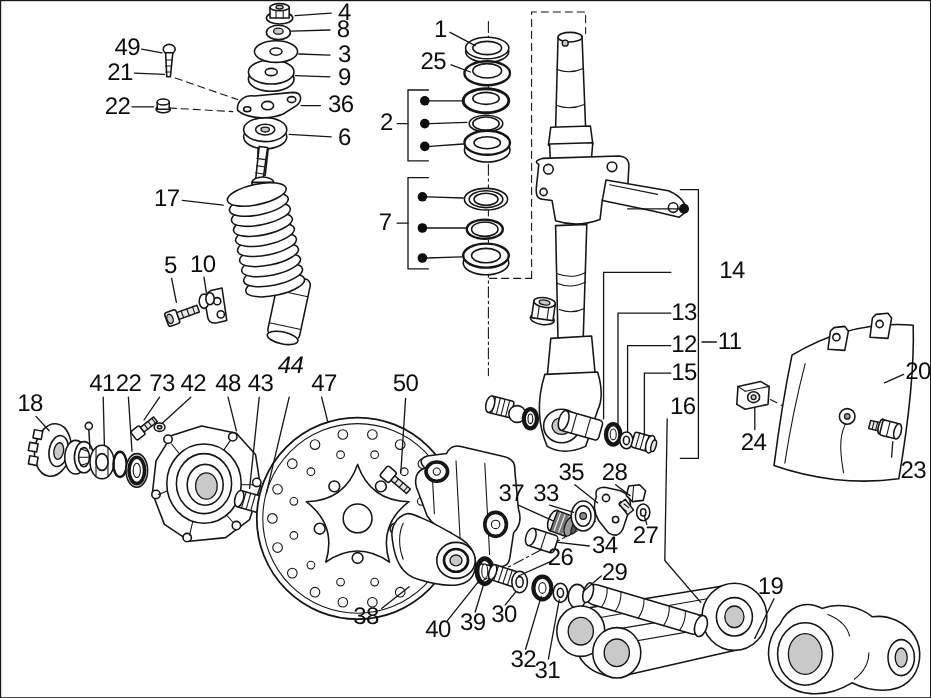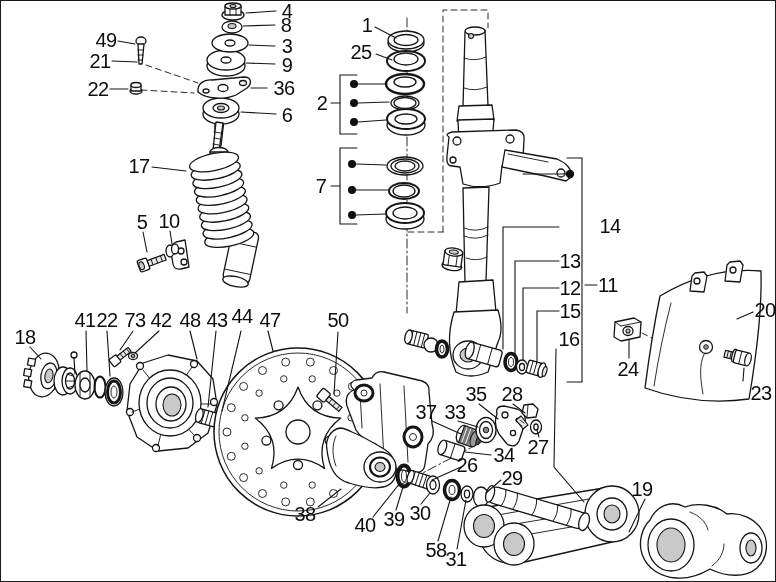--- a/index.html
+++ b/index.html
@@ -547,33 +547,33 @@
       <span class="part-label" style="left: 98px; top: 89px;">22</span>
       <span class="part-label" style="left: 741px; top: 393px; margin-left: 20px;">23</span>
       <span class="part-label" style="left: 628px; top: 369px;">24</span>
       <span class="part-label" style="left: 361px; top: 52px;">25</span>
       <span class="part-label" style="left: 467px; top: 465px;">26</span>
       <span class="part-label" style="left: 538px; top: 447px;">27</span>
       <span class="part-label" style="left: 512px; top: 394px;">28</span>
       <span class="part-label" style="left: 512px; top: 478px;">29</span>
       <span class="part-label" style="left: 420px; top: 513px;">30</span>
       <span class="part-label" style="left: 456px; top: 559px;">31</span>
-      <span class="part-label" style="left: 436px; top: 550px;">58</span>
+      <span class="part-label" style="left: 436px; top: 550px;">32</span>
       <span class="part-label" style="left: 455px; top: 412px;">33</span>
       <span class="part-label" style="left: 504px; top: 455px;">34</span>
       <span class="part-label" style="left: 476px; top: 394px;">35</span>
       <span class="part-label" style="left: 284px; top: 88px;">36</span>
       <span class="part-label" style="left: 426px; top: 412px;">37</span>
       <span class="part-label" style="left: 305px; top: 514px;">38</span>
       <span class="part-label" style="left: 394px; top: 519px;">39</span>
       <span class="part-label" style="left: 365px; top: 525px;">40</span>
       <span class="part-label" style="left: 85px; top: 320px;">41</span>
       <span class="part-label" style="left: 161px; top: 320px;">42</span>
       <span class="part-label" style="left: 217px; top: 320px;">43</span>
-      <span class="part-label" style="left: 242px; top: 316px;">44</span>
+      <span class="part-label" style="left: 242px; top: 305px; font-style: italic;">44</span>
       <span class="part-label" style="left: 107px; top: 320px;">22</span>
       <span class="part-label" style="left: 135px; top: 320px;">73</span>
       <span class="part-label" style="left: 270px; top: 320px;">47</span>
       <span class="part-label" style="left: 190px; top: 320px;">48</span>
       <span class="part-label" style="left: 106px; top: 40px;">49</span>
       <span class="part-label" style="left: 338px; top: 320px;">50</span>
     </div>
 </div>
 
 </body></html>

